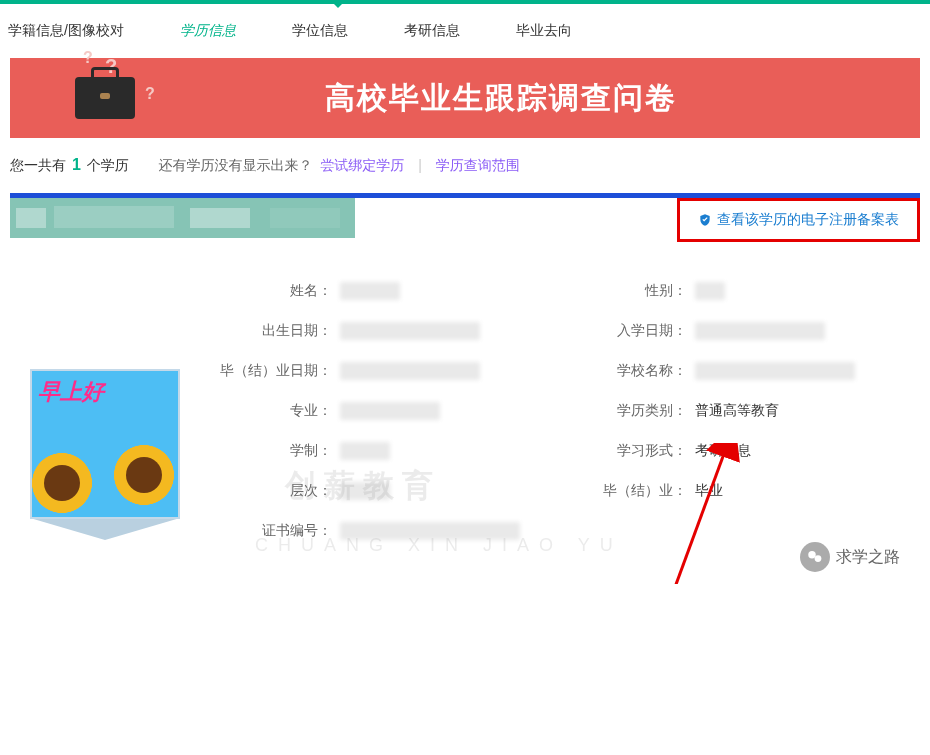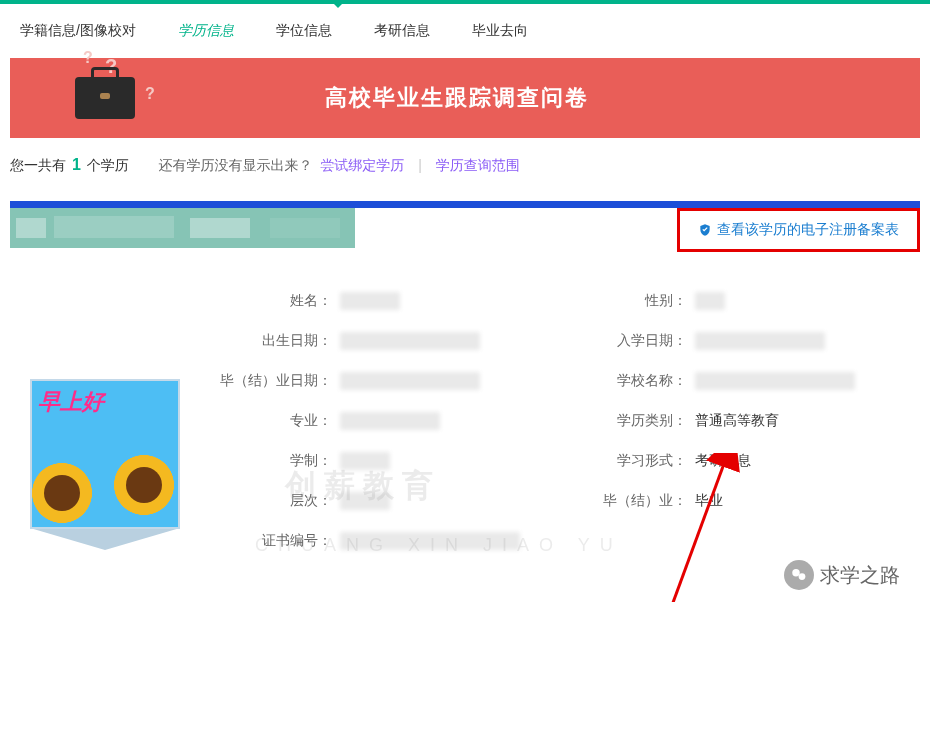--- a/index.html
+++ b/index.html
@@ -1,43 +1,43 @@
 <!DOCTYPE html>
 <html><head>
   <meta charset="utf-8">
   <style>
     * { margin: 0; padding: 0; box-sizing: border-box; }
     body { font-family: "Microsoft YaHei", Arial, sans-serif; font-size: 14px; color: #333; background: #fff; width: 930px; position: relative; }
     
     .green-bar { height: 4px; background: #00b38a; }
     .green-bar .arrow-down { width: 0; height: 0; border-left: 8px solid transparent; border-right: 8px solid transparent; border-top: 8px solid #00b38a; margin-left: 330px; }
     
-    .tabs { display: flex; padding: 18px 20px; gap: 42px; }
+    .tabs { display: flex; padding: 18px 8px; gap: 56px; }
     .tabs .tab { color: #333; cursor: pointer; }
     .tabs .tab.active { color: #00b38a; font-style: italic; }
     
     .banner { height: 80px; background: #e95e58; margin: 0 10px 18px 10px; display: flex; align-items: center; position: relative; }
     .banner-icon { margin-left: 65px; position: relative; }
     .briefcase { width: 60px; height: 42px; background: #2a2a2a; border-radius: 4px; position: relative; }
     .briefcase::before { content: ""; position: absolute; top: -10px; left: 50%; transform: translateX(-50%); width: 22px; height: 10px; border: 3px solid #2a2a2a; border-bottom: none; border-radius: 4px 4px 0 0; }
     .briefcase .clip { position: absolute; top: 16px; left: 50%; transform: translateX(-50%); width: 10px; height: 6px; background: #aa8250; border-radius: 2px; }
     .qmark { position: absolute; color: #f5c9c5; font-size: 16px; font-weight: bold; }
     .q1 { top: -28px; left: 8px; }
     .q2 { top: -22px; left: 30px; font-size: 20px; }
     .q3 { top: 8px; left: 70px; }
-    .banner-title { color: #fff; font-size: 22px; font-weight: bold; letter-spacing: 2px; margin-left: 190px; }
+    .banner-title { color: #fff; font-size: 30px; font-weight: bold; letter-spacing: 2px; margin-left: 190px; }
     
     .count-row { padding: 0 10px 14px 10px; font-size: 14px; color: #333; }
     .count-row .num { color: #00b38a; font-size: 16px; font-weight: bold; padding: 0 2px; }
     .count-row .gap { display: inline-block; width: 22px; }
     .count-row .hint { color: #666; }
     .count-row a.link { color: #8b5cf6; text-decoration: none; margin: 16px 4px; }
     .count-row .divider { color: #ccc; margin: 0 6px; }
     
-    .card { margin: 12px 10px; border-top: 7px solid #1d4ed8; padding-bottom: 40px; position: relative; }
+    .card { margin: 4px 10px; border-top: 5px solid #1d4ed8; padding-bottom: 40px; position: relative; }
     
     .card-header { display: flex; align-items: stretch; margin-bottom: 40px; }
     .school-strip { flex: 0 0 345px; height: 40px; background: #86c4b5; position: relative; overflow: hidden; }
     .pix { position: absolute; background: rgba(255,255,255,0.35); }
     .header-spacer { flex: 1; }
     .highlight-box { border: 3px solid #e40000; padding: 10px 18px; margin-left: auto; margin-right: 0; display: flex; align-items: center; }
     .action-link { color: #1b7ed0; cursor: pointer; display: flex; align-items: center; gap: 5px; }
     .shield { width: 14px; height: 14px; }
     
     .details { display: flex; gap: 30px; padding: 0 20px; align-items: flex-end; }
@@ -58,21 +58,21 @@
     .field .value { flex: 1; color: #333; min-height: 18px; }
     .field .value.blurred { background: #e9e9e9; height: 16px; border-radius: 2px; filter: blur(2px); }
     .field.full { grid-column: 1 / 2; }
     
     .arrow-annot { position: absolute; left: 540px; top: 245px; pointer-events: none; z-index: 5; }
     
     .wm { position: absolute; color: #888; font-size: 24px; letter-spacing: 14px; opacity: 0.16; pointer-events: none; z-index: 3; }
     .wm1 { top: 465px; left: 285px; font-size: 31px; font-weight: bold; letter-spacing: 8px; }
     .wm2 { top: 535px; left: 255px; font-size: 18px; letter-spacing: 10px; }
     
-    .footer-watermark { position: absolute; right: 30px; bottom: 12px; display: flex; align-items: center; gap: 6px; color: #666; font-size: 20px; }
+    .footer-watermark { position: absolute; right: 30px; bottom: 12px; display: flex; align-items: center; gap: 6px; color: #666; font-size: 16px; }
     .wechat-icon { width: 30px; height: 30px; background: #888; border-radius: 50%; display: flex; align-items: center; justify-content: center; color: #fff; font-size: 14px; opacity: 0.7; }
   </style>
 </head>
 <body>
 
 <div class="green-bar">
   <div class="arrow-down"></div>
 </div>
 
 <div class="tabs">

